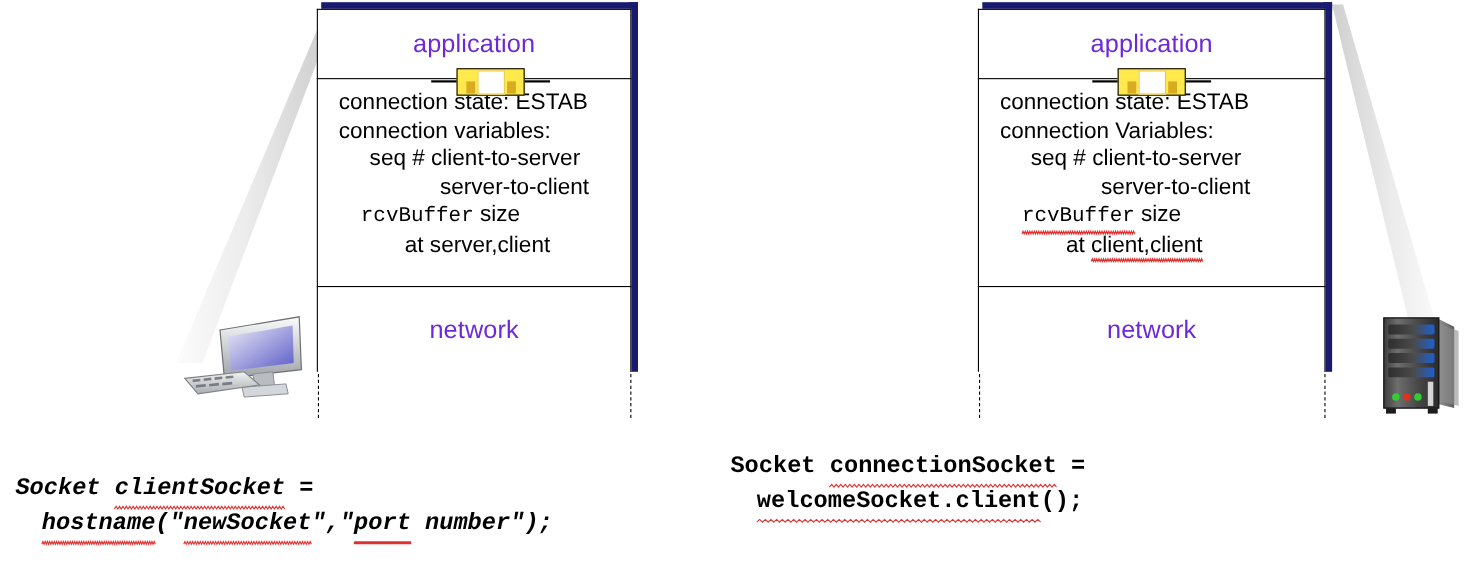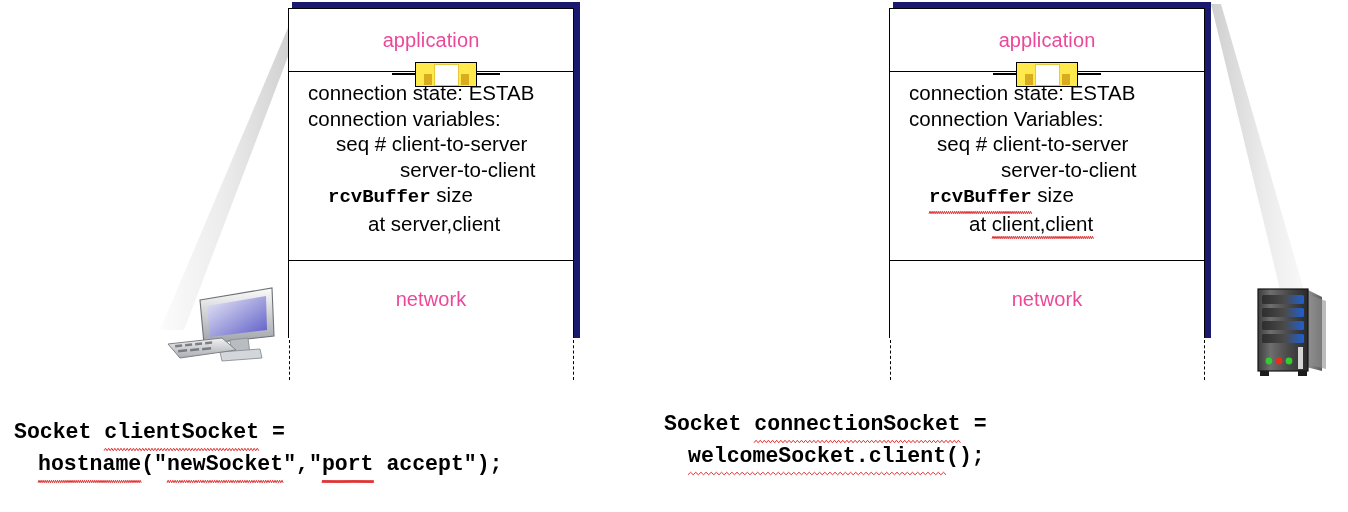--- a/index.html
+++ b/index.html
@@ -25,33 +25,33 @@
     border:1.6px solid #000000;box-sizing:border-box;
     border-bottom:none;
   }
   .sec{
     position:absolute;left:0;right:0;box-sizing:border-box;
     display:flex;align-items:center;justify-content:center;
   }
   .sec-div{border-bottom:1.6px solid #000;}
 
   .lbl-app,.lbl-net{
-    font-size:20px;color:#ec4899;line-height:1;letter-spacing:.1px;
+    font-size:23px;color:#6d28d9;line-height:1;letter-spacing:.1px;
   }
 
   
   .vars{
     position:absolute;left:0;right:0;
     padding-top:6px;
     font-size:20.5px;line-height:25.5px;color:#000;
   }
   .vars .ln{white-space:pre;}
   .mono{
     font-family:"Liberation Mono","DejaVu Sans Mono",monospace;
-    font-weight:bold;font-size:19px;
+    font-weight:normal;font-size:19px;
   }
   
   .sqz{position:relative;display:inline-block;}
   .sqz > svg.wave{
     position:absolute;left:0;bottom:-4px;width:100%;height:5px;
     display:block;overflow:visible;
   }
 
   
   .socket{
@@ -257,29 +257,29 @@
     <rect x="44" y="62" width="5" height="22" fill="#d6d6d6"></rect>
 
     <circle cx="15" cy="76" r="3.4" fill="#33cc33"></circle>
     <circle cx="25" cy="76" r="3.4" fill="#e03020"></circle>
     <circle cx="35" cy="76" r="3.4" fill="#33cc33"></circle>
 
     <rect x="6" y="86" width="9" height="5" fill="#1c1c1c"></rect>
     <rect x="44" y="86" width="9" height="5" fill="#1c1c1c"></rect>
   </svg>
 
-  <div class="code" style="left:14px;top:416px;"><div style="padding-left: 0px; white-space: pre;"><span>Socket</span><span> </span><span class="sqz"><span>clientSocket</span><svg class="wave" preserveAspectRatio="none" viewBox="0 0 100 4">
+  <div class="code" style="left:14px;top:428px;font-style:italic;"><div style="padding-left: 0px; white-space: pre;"><span>Socket</span><span> </span><span class="sqz"><span>clientSocket</span><svg class="wave" preserveAspectRatio="none" viewBox="0 0 100 4">
             <path d="M0 3 L1 1 L2 3 L3 1 L4 3 L5 1 L6 3 L7 1 L8 3 L9 1 L10 3 L11 1 L12 3 L13 1 L14 3 L15 1 L16 3 L17 1 L18 3 L19 1 L20 3 L21 1 L22 3 L23 1 L24 3 L25 1 L26 3 L27 1 L28 3 L29 1 L30 3 L31 1 L32 3 L33 1 L34 3 L35 1 L36 3 L37 1 L38 3 L39 1 L40 3 L41 1 L42 3 L43 1 L44 3 L45 1 L46 3 L47 1 L48 3 L49 1 L50 3 L51 1 L52 3 L53 1 L54 3 L55 1 L56 3 L57 1 L58 3 L59 1 L60 3 L61 1 L62 3 L63 1 L64 3 L65 1 L66 3 L67 1 L68 3 L69 1 L70 3 L71 1 L72 3 L73 1 L74 3 L75 1 L76 3 L77 1 L78 3 L79 1 L80 3 L81 1 L82 3 L83 1 L84 3 L85 1 L86 3 L87 1 L88 3 L89 1 L90 3 L91 1 L92 3 L93 1 L94 3 L95 1 L96 3 L97 1 L98 3 L99 1 L100 3" stroke="#e03030" stroke-width="1" fill="none" vector-effect="non-scaling-stroke"></path>
           </svg></span><span> =</span></div><div style="padding-left: 24px; white-space: pre;"><span class="sqz"><span>hostname</span><svg class="wave" preserveAspectRatio="none" viewBox="0 0 100 4">
             <path d="M0 3 L1 1 L2 3 L3 1 L4 3 L5 1 L6 3 L7 1 L8 3 L9 1 L10 3 L11 1 L12 3 L13 1 L14 3 L15 1 L16 3 L17 1 L18 3 L19 1 L20 3 L21 1 L22 3 L23 1 L24 3 L25 1 L26 3 L27 1 L28 3 L29 1 L30 3 L31 1 L32 3 L33 1 L34 3 L35 1 L36 3 L37 1 L38 3 L39 1 L40 3 L41 1 L42 3 L43 1 L44 3 L45 1 L46 3 L47 1 L48 3 L49 1 L50 3 L51 1 L52 3 L53 1 L54 3 L55 1 L56 3 L57 1 L58 3 L59 1 L60 3 L61 1 L62 3 L63 1 L64 3 L65 1 L66 3 L67 1 L68 3 L69 1 L70 3 L71 1 L72 3 L73 1 L74 3 L75 1 L76 3 L77 1 L78 3 L79 1 L80 3 L81 1 L82 3 L83 1 L84 3 L85 1 L86 3 L87 1 L88 3 L89 1 L90 3 L91 1 L92 3 L93 1 L94 3 L95 1 L96 3 L97 1 L98 3 L99 1 L100 3" stroke="#e03030" stroke-width="1" fill="none" vector-effect="non-scaling-stroke"></path>
           </svg></span><span>("</span><span class="sqz"><span>newSocket</span><svg class="wave" preserveAspectRatio="none" viewBox="0 0 100 4">
             <path d="M0 3 L1 1 L2 3 L3 1 L4 3 L5 1 L6 3 L7 1 L8 3 L9 1 L10 3 L11 1 L12 3 L13 1 L14 3 L15 1 L16 3 L17 1 L18 3 L19 1 L20 3 L21 1 L22 3 L23 1 L24 3 L25 1 L26 3 L27 1 L28 3 L29 1 L30 3 L31 1 L32 3 L33 1 L34 3 L35 1 L36 3 L37 1 L38 3 L39 1 L40 3 L41 1 L42 3 L43 1 L44 3 L45 1 L46 3 L47 1 L48 3 L49 1 L50 3 L51 1 L52 3 L53 1 L54 3 L55 1 L56 3 L57 1 L58 3 L59 1 L60 3 L61 1 L62 3 L63 1 L64 3 L65 1 L66 3 L67 1 L68 3 L69 1 L70 3 L71 1 L72 3 L73 1 L74 3 L75 1 L76 3 L77 1 L78 3 L79 1 L80 3 L81 1 L82 3 L83 1 L84 3 L85 1 L86 3 L87 1 L88 3 L89 1 L90 3 L91 1 L92 3 L93 1 L94 3 L95 1 L96 3 L97 1 L98 3 L99 1 L100 3" stroke="#e03030" stroke-width="1" fill="none" vector-effect="non-scaling-stroke"></path>
           </svg></span><span>","</span><span class="sqz"><span>port</span><svg class="wave" preserveAspectRatio="none" viewBox="0 0 100 4">
             <path d="M0 3 L1 1 L2 3 L3 1 L4 3 L5 1 L6 3 L7 1 L8 3 L9 1 L10 3 L11 1 L12 3 L13 1 L14 3 L15 1 L16 3 L17 1 L18 3 L19 1 L20 3 L21 1 L22 3 L23 1 L24 3 L25 1 L26 3 L27 1 L28 3 L29 1 L30 3 L31 1 L32 3 L33 1 L34 3 L35 1 L36 3 L37 1 L38 3 L39 1 L40 3 L41 1 L42 3 L43 1 L44 3 L45 1 L46 3 L47 1 L48 3 L49 1 L50 3 L51 1 L52 3 L53 1 L54 3 L55 1 L56 3 L57 1 L58 3 L59 1 L60 3 L61 1 L62 3 L63 1 L64 3 L65 1 L66 3 L67 1 L68 3 L69 1 L70 3 L71 1 L72 3 L73 1 L74 3 L75 1 L76 3 L77 1 L78 3 L79 1 L80 3 L81 1 L82 3 L83 1 L84 3 L85 1 L86 3 L87 1 L88 3 L89 1 L90 3 L91 1 L92 3 L93 1 L94 3 L95 1 L96 3 L97 1 L98 3 L99 1 L100 3" stroke="#e03030" stroke-width="1" fill="none" vector-effect="non-scaling-stroke"></path>
-          </svg></span><span> </span><span>accept</span><span>");</span></div></div>
+          </svg></span><span> </span><span>number</span><span>");</span></div></div>
 
   <div class="code" style="left:664px;top:408px;"><div style="padding-left: 0px; white-space: pre;"><span>Socket</span><span> </span><span class="sqz"><span>connectionSocket</span><svg class="wave" preserveAspectRatio="none" viewBox="0 0 100 4">
             <path d="M0 3 L1 1 L2 3 L3 1 L4 3 L5 1 L6 3 L7 1 L8 3 L9 1 L10 3 L11 1 L12 3 L13 1 L14 3 L15 1 L16 3 L17 1 L18 3 L19 1 L20 3 L21 1 L22 3 L23 1 L24 3 L25 1 L26 3 L27 1 L28 3 L29 1 L30 3 L31 1 L32 3 L33 1 L34 3 L35 1 L36 3 L37 1 L38 3 L39 1 L40 3 L41 1 L42 3 L43 1 L44 3 L45 1 L46 3 L47 1 L48 3 L49 1 L50 3 L51 1 L52 3 L53 1 L54 3 L55 1 L56 3 L57 1 L58 3 L59 1 L60 3 L61 1 L62 3 L63 1 L64 3 L65 1 L66 3 L67 1 L68 3 L69 1 L70 3 L71 1 L72 3 L73 1 L74 3 L75 1 L76 3 L77 1 L78 3 L79 1 L80 3 L81 1 L82 3 L83 1 L84 3 L85 1 L86 3 L87 1 L88 3 L89 1 L90 3 L91 1 L92 3 L93 1 L94 3 L95 1 L96 3 L97 1 L98 3 L99 1 L100 3" stroke="#e03030" stroke-width="1" fill="none" vector-effect="non-scaling-stroke"></path>
           </svg></span><span> =</span></div><div style="padding-left: 24px; white-space: pre;"><span class="sqz"><span>welcomeSocket.client</span><svg class="wave" preserveAspectRatio="none" viewBox="0 0 100 4">
             <path d="M0 3 L1 1 L2 3 L3 1 L4 3 L5 1 L6 3 L7 1 L8 3 L9 1 L10 3 L11 1 L12 3 L13 1 L14 3 L15 1 L16 3 L17 1 L18 3 L19 1 L20 3 L21 1 L22 3 L23 1 L24 3 L25 1 L26 3 L27 1 L28 3 L29 1 L30 3 L31 1 L32 3 L33 1 L34 3 L35 1 L36 3 L37 1 L38 3 L39 1 L40 3 L41 1 L42 3 L43 1 L44 3 L45 1 L46 3 L47 1 L48 3 L49 1 L50 3 L51 1 L52 3 L53 1 L54 3 L55 1 L56 3 L57 1 L58 3 L59 1 L60 3 L61 1 L62 3 L63 1 L64 3 L65 1 L66 3 L67 1 L68 3 L69 1 L70 3 L71 1 L72 3 L73 1 L74 3 L75 1 L76 3 L77 1 L78 3 L79 1 L80 3 L81 1 L82 3 L83 1 L84 3 L85 1 L86 3 L87 1 L88 3 L89 1 L90 3 L91 1 L92 3 L93 1 L94 3 L95 1 L96 3 L97 1 L98 3 L99 1 L100 3" stroke="#e03030" stroke-width="1" fill="none" vector-effect="non-scaling-stroke"></path>
           </svg></span><span>();</span></div></div>
 
 </div>
 
 </body></html>

